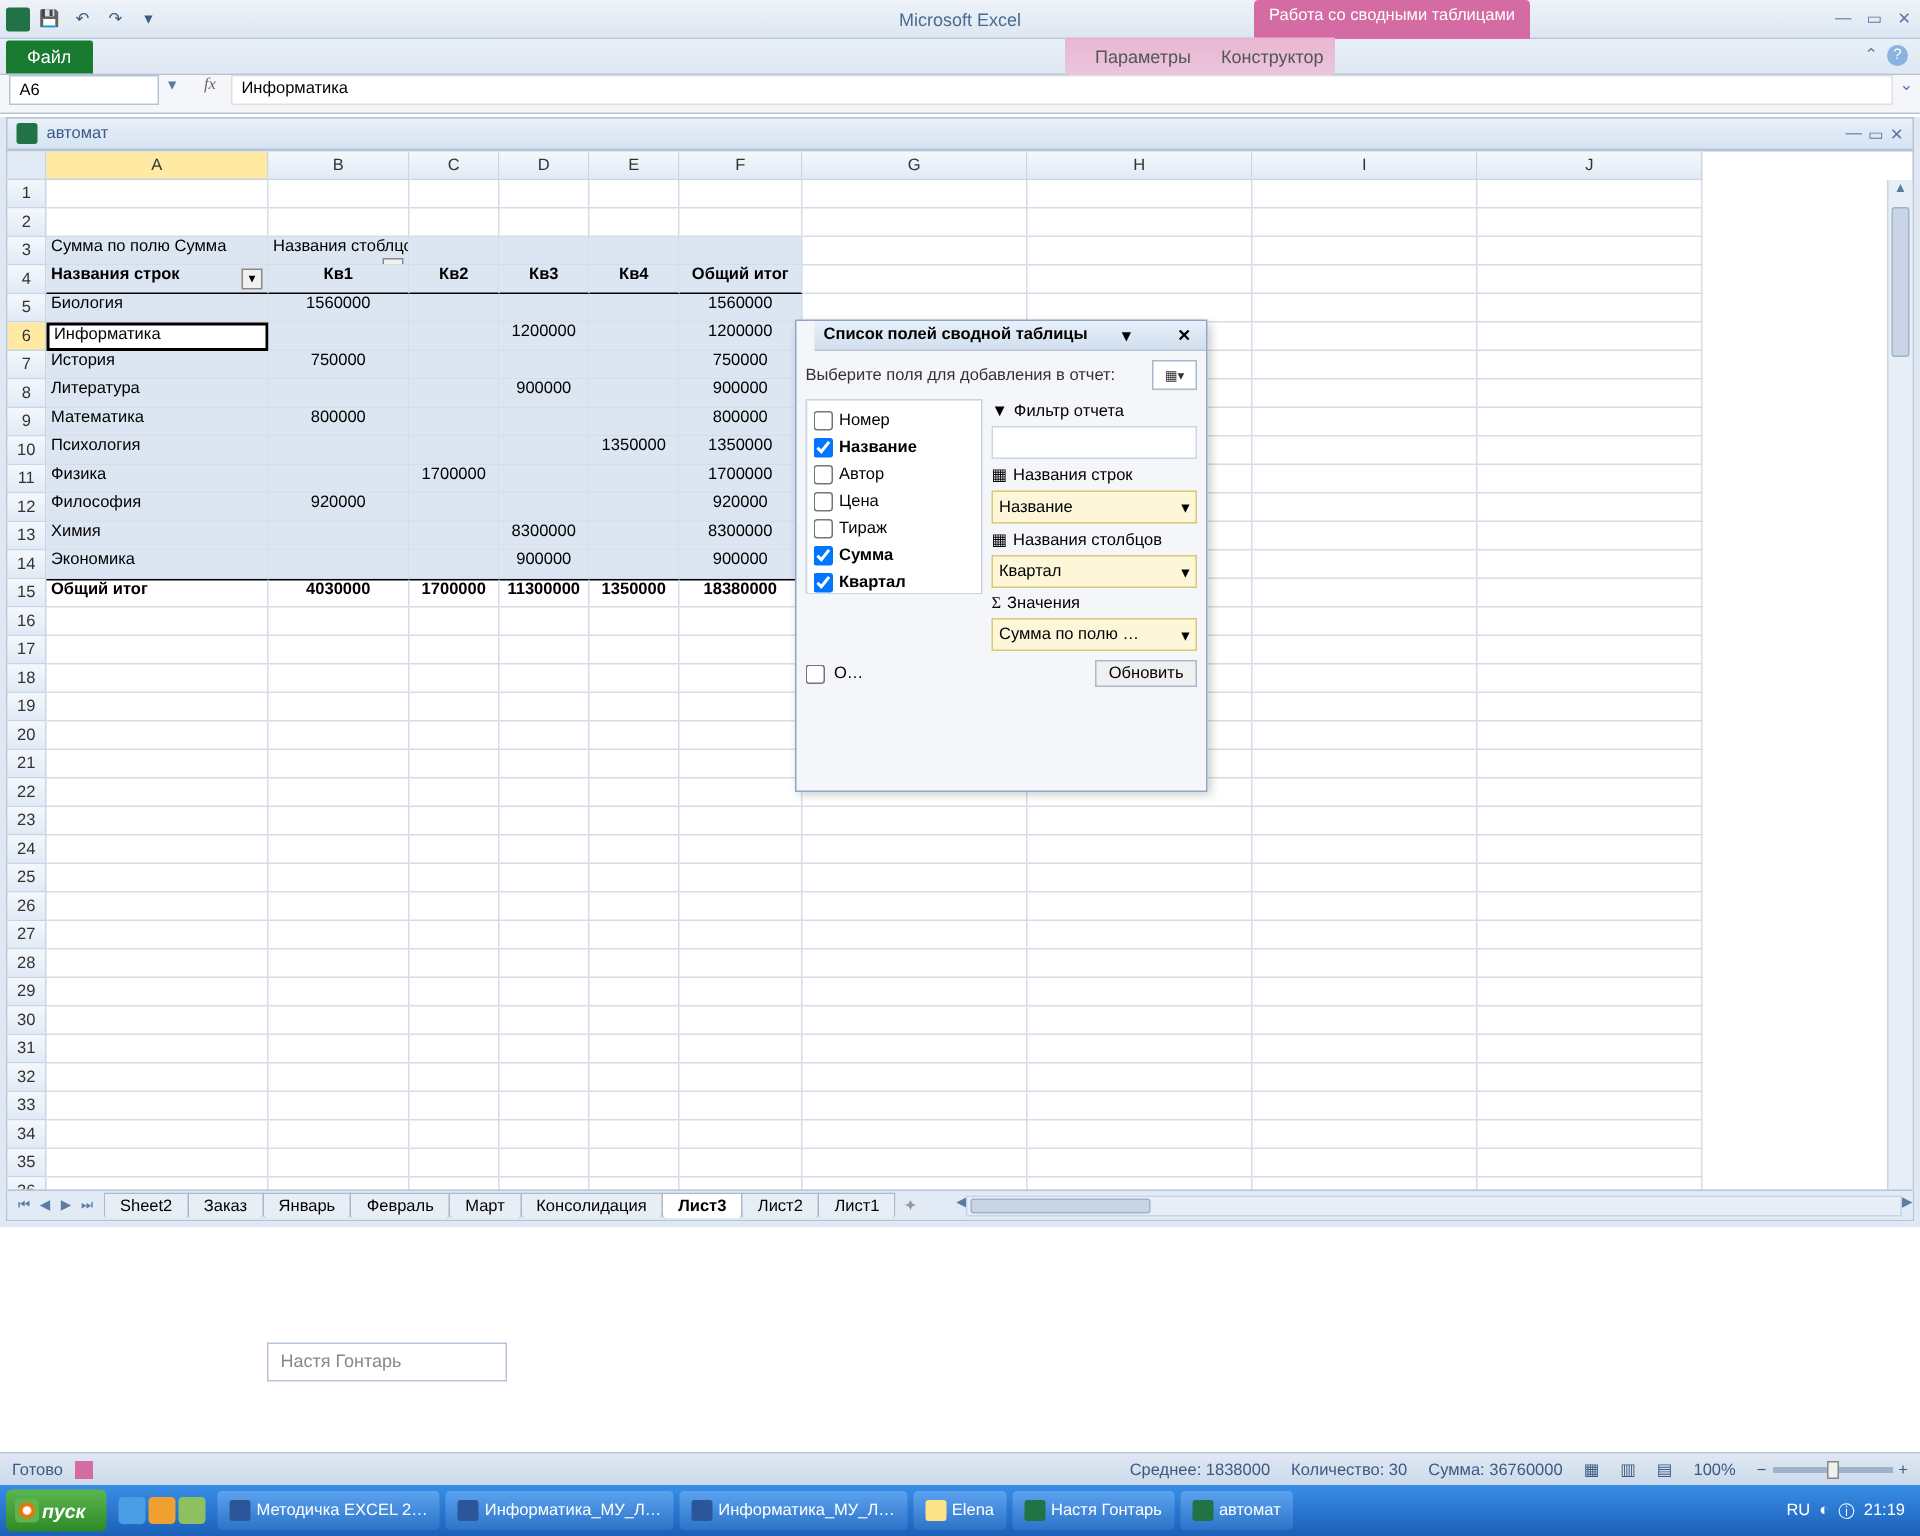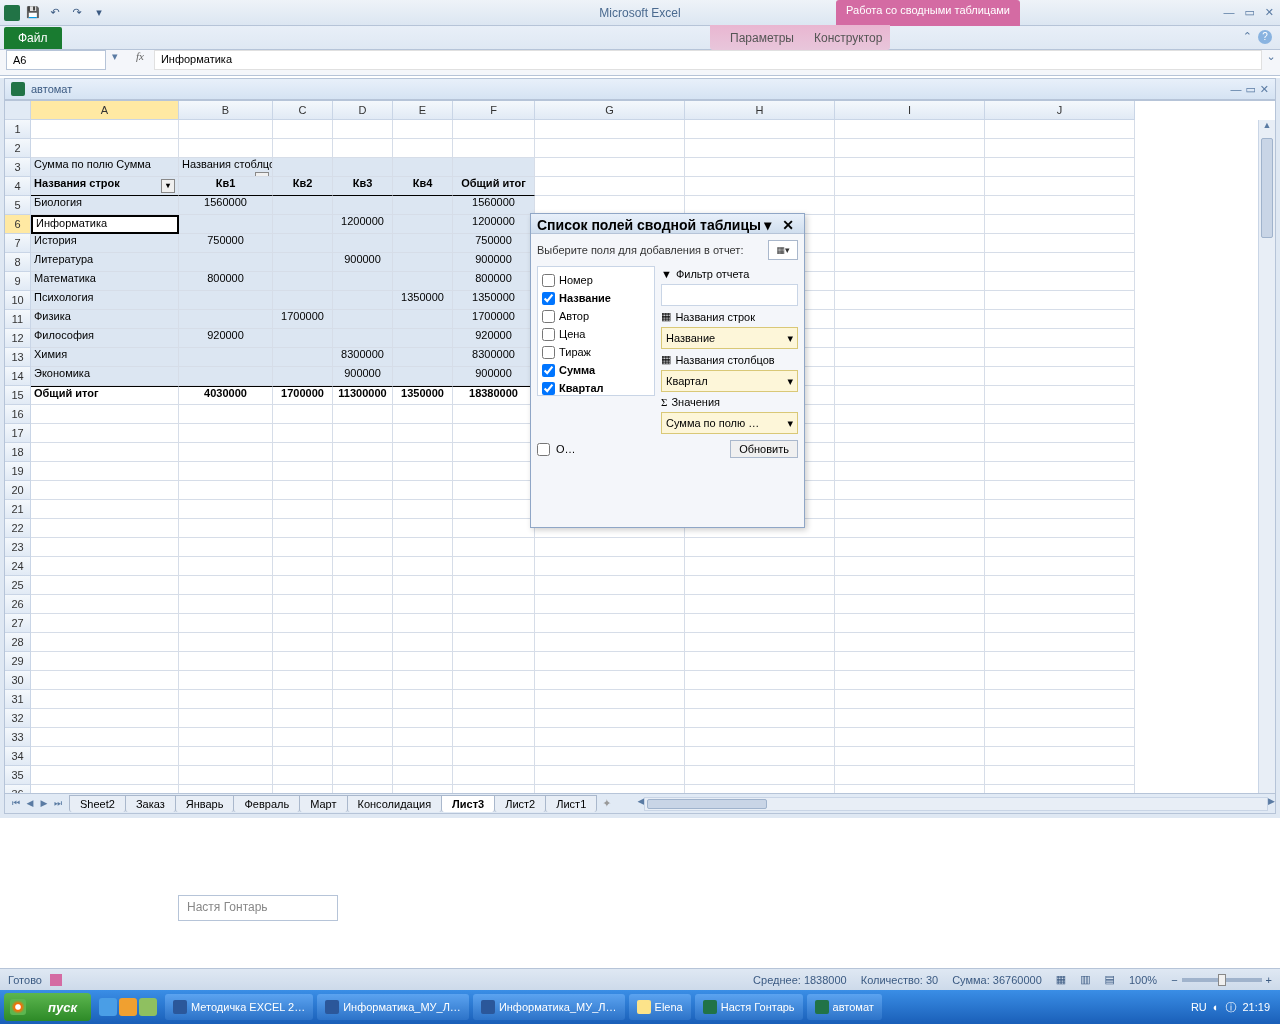--- a/index.html
+++ b/index.html
@@ -55,21 +55,21 @@
 
 .sheet-tabs { position:absolute; bottom:0; left:0; right:0; height:20px; background:#e1eaf5; display:flex; align-items:center; border-top:1px solid #b6c4d8;}
 .tab-nav { display:flex; padding:0 4px; }
 .tab-nav span { width:14px; text-align:center; color:#5a7ba3; cursor:pointer; font-size:9px;}
 .sheet-tab { padding:2px 10px; border:1px solid #aab8cc; border-bottom:none; background:#e8eef6; font-size:11px; margin-right:-1px; cursor:pointer; border-radius:0 0 3px 3px;}
 .sheet-tab.active { background:#fff; font-weight:bold; }
 .hscroll { flex:1; margin-left:20px; display:flex; align-items:center;}
 .hscroll-track { flex:1; height:14px; background:#e8eef6; border:1px solid #c9d5e6; position:relative;}
 
 .pivot-pane { position:absolute; left:530px; top:135px; width:275px; height:315px; background:#f4f6fa; border:1px solid #8fa6c6; box-shadow:2px 2px 6px rgba(0,0,0,0.2); }
-.pp-title { height:20px; background:linear-gradient(#e8f0fa,#d0deee); border-bottom:1px solid #b6c4d8; font-size:14px; padding:3px 6px; font-weight:bold; display:flex; }
+.pp-title { height:20px; background:linear-gradient(#e8f0fa,#d0deee); border-bottom:1px solid #b6c4d8; font-size:11px; padding:3px 6px; font-weight:bold; display:flex;margin-left:12px; }
 .pp-title span.close { margin-left:auto; cursor:pointer; padding:0 4px;}
 .pp-sub { padding:6px; font-size:11px; color:#333; display:flex; align-items:center;}
 .pp-sub .opt-btn { margin-left:auto; width:30px; height:20px; border:1px solid #aab8cc; background:#fff; font-size:9px; cursor:pointer; text-align:center; line-height:18px;}
 .pp-fields { border:1px solid #c9d5e6; background:#fff; margin:0 6px; height:130px; padding:4px; font-size:11px; overflow:auto;}
 .pp-field { display:flex; align-items:center; height:18px; cursor:pointer;}
 .pp-field input { margin-right:4px; }
 .pp-field.checked { font-weight:bold; }
 .pp-zone-lbl { font-size:11px; display:flex; align-items:center; gap:4px; padding:2px 0;}
 .pp-zone-box { border:1px solid #c9d5e6; background:#fff; height:22px; font-size:11px; padding:2px 4px; display:flex; align-items:center;}
 .pp-zone-box.filled { background:#fdf6d9; border:1px solid #d9c877; justify-content:space-between;}
@@ -79,21 +79,21 @@
 
 .textbox-widget { position:absolute; left:178px; top:895px; width:160px; height:26px; border:1px solid #b6c4d8; background:#fff; padding:4px 8px; font-size:12px; color:#888;}
 
 .statusbar { position:absolute; bottom:34px; left:0; right:0; height:22px; background:linear-gradient(#dfe8f3,#cddaea); border-top:1px solid #b6c4d8; display:flex; align-items:center; padding:0 8px; font-size:11px; color:#3b5a82;}
 .statusbar .sb-right { margin-left:auto; display:flex; gap:14px; align-items:center;}
 .zoom { display:flex; align-items:center; gap:4px;}
 .zoom-slider { width:80px; height:4px; background:#a0b3cc; position:relative;}
 .zoom-thumb { width:8px; height:12px; background:#f0f0f0; border:1px solid #888; position:absolute; left:36px; top:-4px;}
 
 .taskbar { position:absolute; bottom:0; left:0; right:0; height:34px; background:linear-gradient(#3a8ee6,#1a5fb8); display:flex; align-items:center; padding:0 4px; gap:4px;}
-.start-btn { background:linear-gradient(#5cb64f,#2d8a27); color:#fff; font-style:italic; font-weight:bold; padding:4px 14px 4px 44px; border-radius:4px; font-size:13px; position:relative; cursor:pointer; height:28px; display:flex; align-items:center;}
+.start-btn { background:linear-gradient(#5cb64f,#2d8a27); color:#fff; font-style:italic; font-weight:bold; padding:4px 14px 4px 24px; border-radius:4px; font-size:13px; position:relative; cursor:pointer; height:28px; display:flex; align-items:center;}
 .start-btn::before { content:''; position:absolute; left:6px; width:16px; height:16px; background:radial-gradient(circle,#fff 20%,#ff6a00 30%,#5cb64f 60%); border-radius:3px;}
 .tb-item { background:linear-gradient(#5ba3f0,#2d73c8); color:#fff; padding:4px 8px; border-radius:3px; font-size:11px; height:26px; display:flex; align-items:center; gap:4px; cursor:pointer; max-width:160px; overflow:hidden; white-space:nowrap;}
 .tb-item .ico { width:14px; height:14px; background:#fff; border-radius:2px;}
 .tb-item.folder .ico { background:#fce38a;}
 .tb-tray { margin-left:auto; display:flex; align-items:center; gap:6px; color:#fff; font-size:11px; padding-right:6px;}
 .ql { display:flex; gap:2px; padding:0 4px;}
 .ql span { width:18px; height:18px; border-radius:3px; cursor:pointer;}
 </style>
 </head>
 <body>

